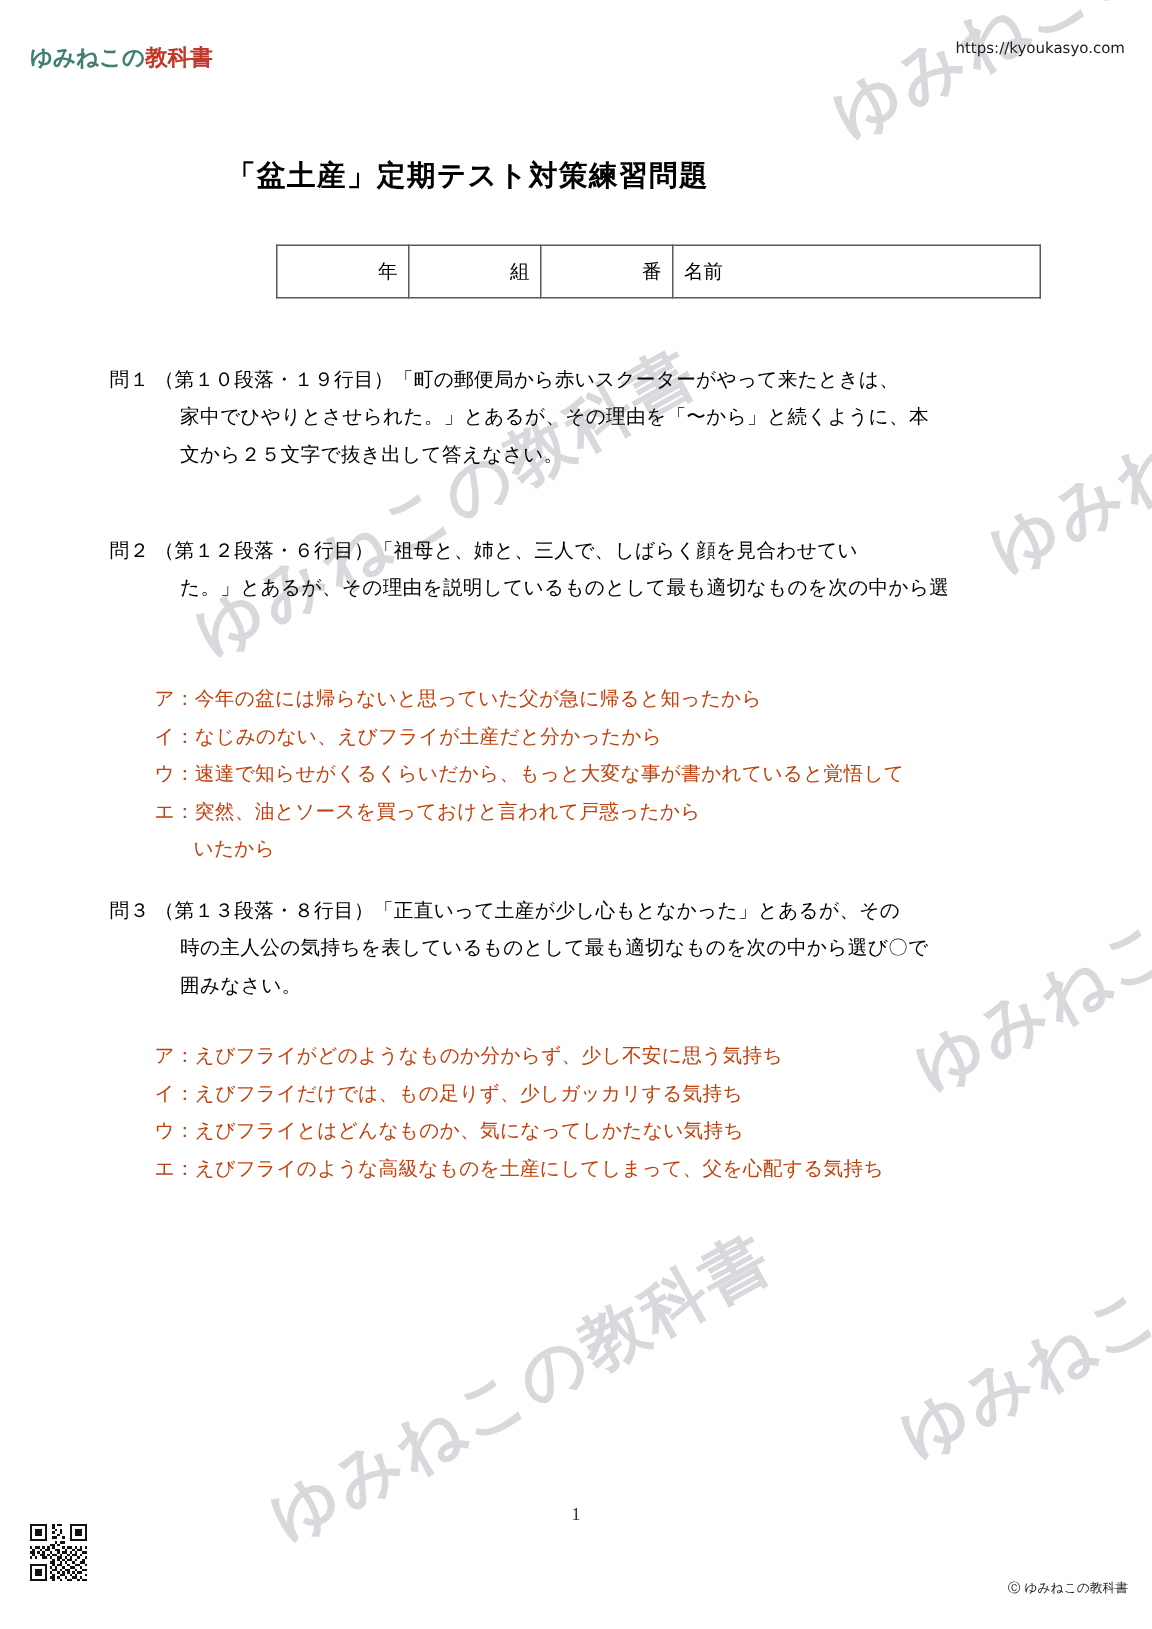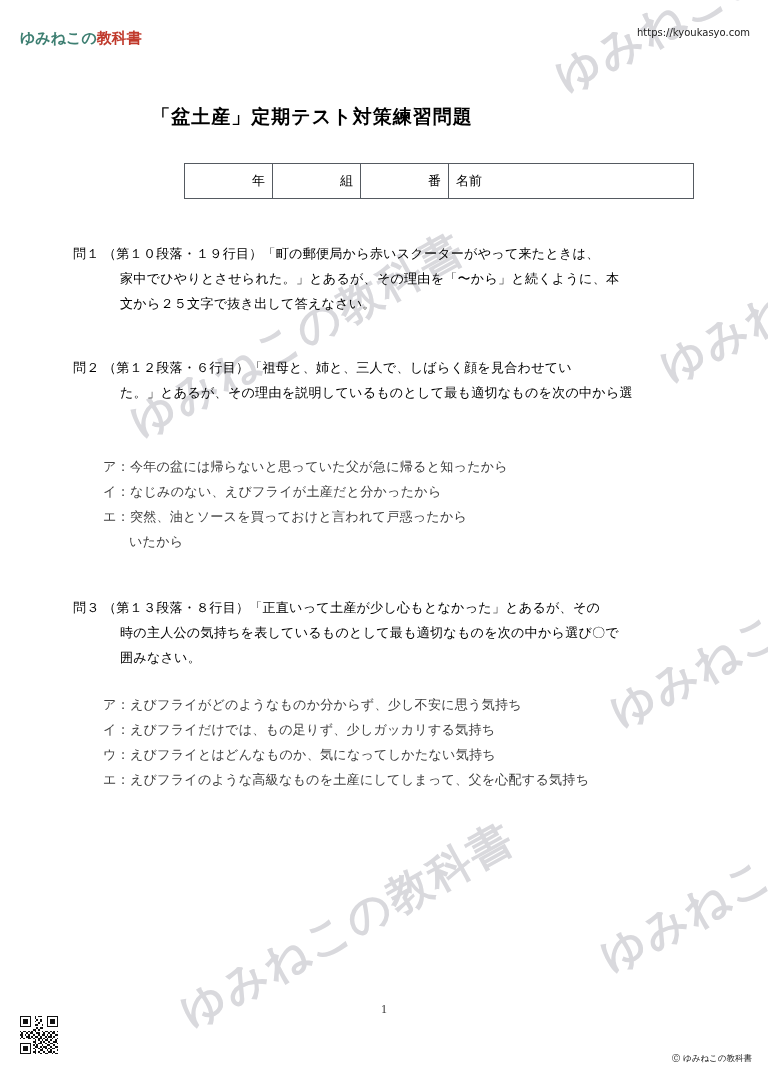--- a/index.html
+++ b/index.html
@@ -133,21 +133,21 @@
 
   .choices {
     position: absolute;
     left: 103px;
     width: 600px;
   }
   .choice-line {
     font-family: "DejaVu Serif", serif;
     font-size: 13.1px;
     line-height: 25px;
-    color: #404040;
+    color: #c2410c;
     white-space: nowrap;
     letter-spacing: 0.2px;
   }
   .choice-cont { padding-left: 26px; }
 
   
   #page-number {
     position: absolute;
     left: 0;
     top: 1002px;
@@ -224,20 +224,21 @@
           <div class="q-label">問２</div>
           <div class="q-body">
             <span class="ln">（第１２段落・６行目）「祖母と、姉と、三人で、しばらく顔を見合わせてい</span>
             <span class="ln ln-indent">た。」とあるが、その理由を説明しているものとして最も適切なものを次の中から選</span>
           </div>
         </div>
       </div>
       <div class="choices" style="top: 454px;">
         <div class="choice-line">ア：今年の盆には帰らないと思っていた父が急に帰ると知ったから</div>
         <div class="choice-line">イ：なじみのない、えびフライが土産だと分かったから</div>
+        <div class="choice-line">ウ：速達で知らせがくるくらいだから、もっと大変な事が書かれていると覚悟して</div>
         <div class="choice-line">エ：突然、油とソースを買っておけと言われて戸惑ったから</div>
         <div class="choice-line choice-cont">いたから</div>
       </div>
       <div class="question-block" style="top: 595px;">
         <div class="q-line">
           <div class="q-label">問３</div>
           <div class="q-body">
             <span class="ln">（第１３段落・８行目）「正直いって土産が少し心もとなかった」とあるが、その</span>
             <span class="ln ln-indent">時の主人公の気持ちを表しているものとして最も適切なものを次の中から選び〇で</span>
             <span class="ln ln-indent">囲みなさい。</span>

